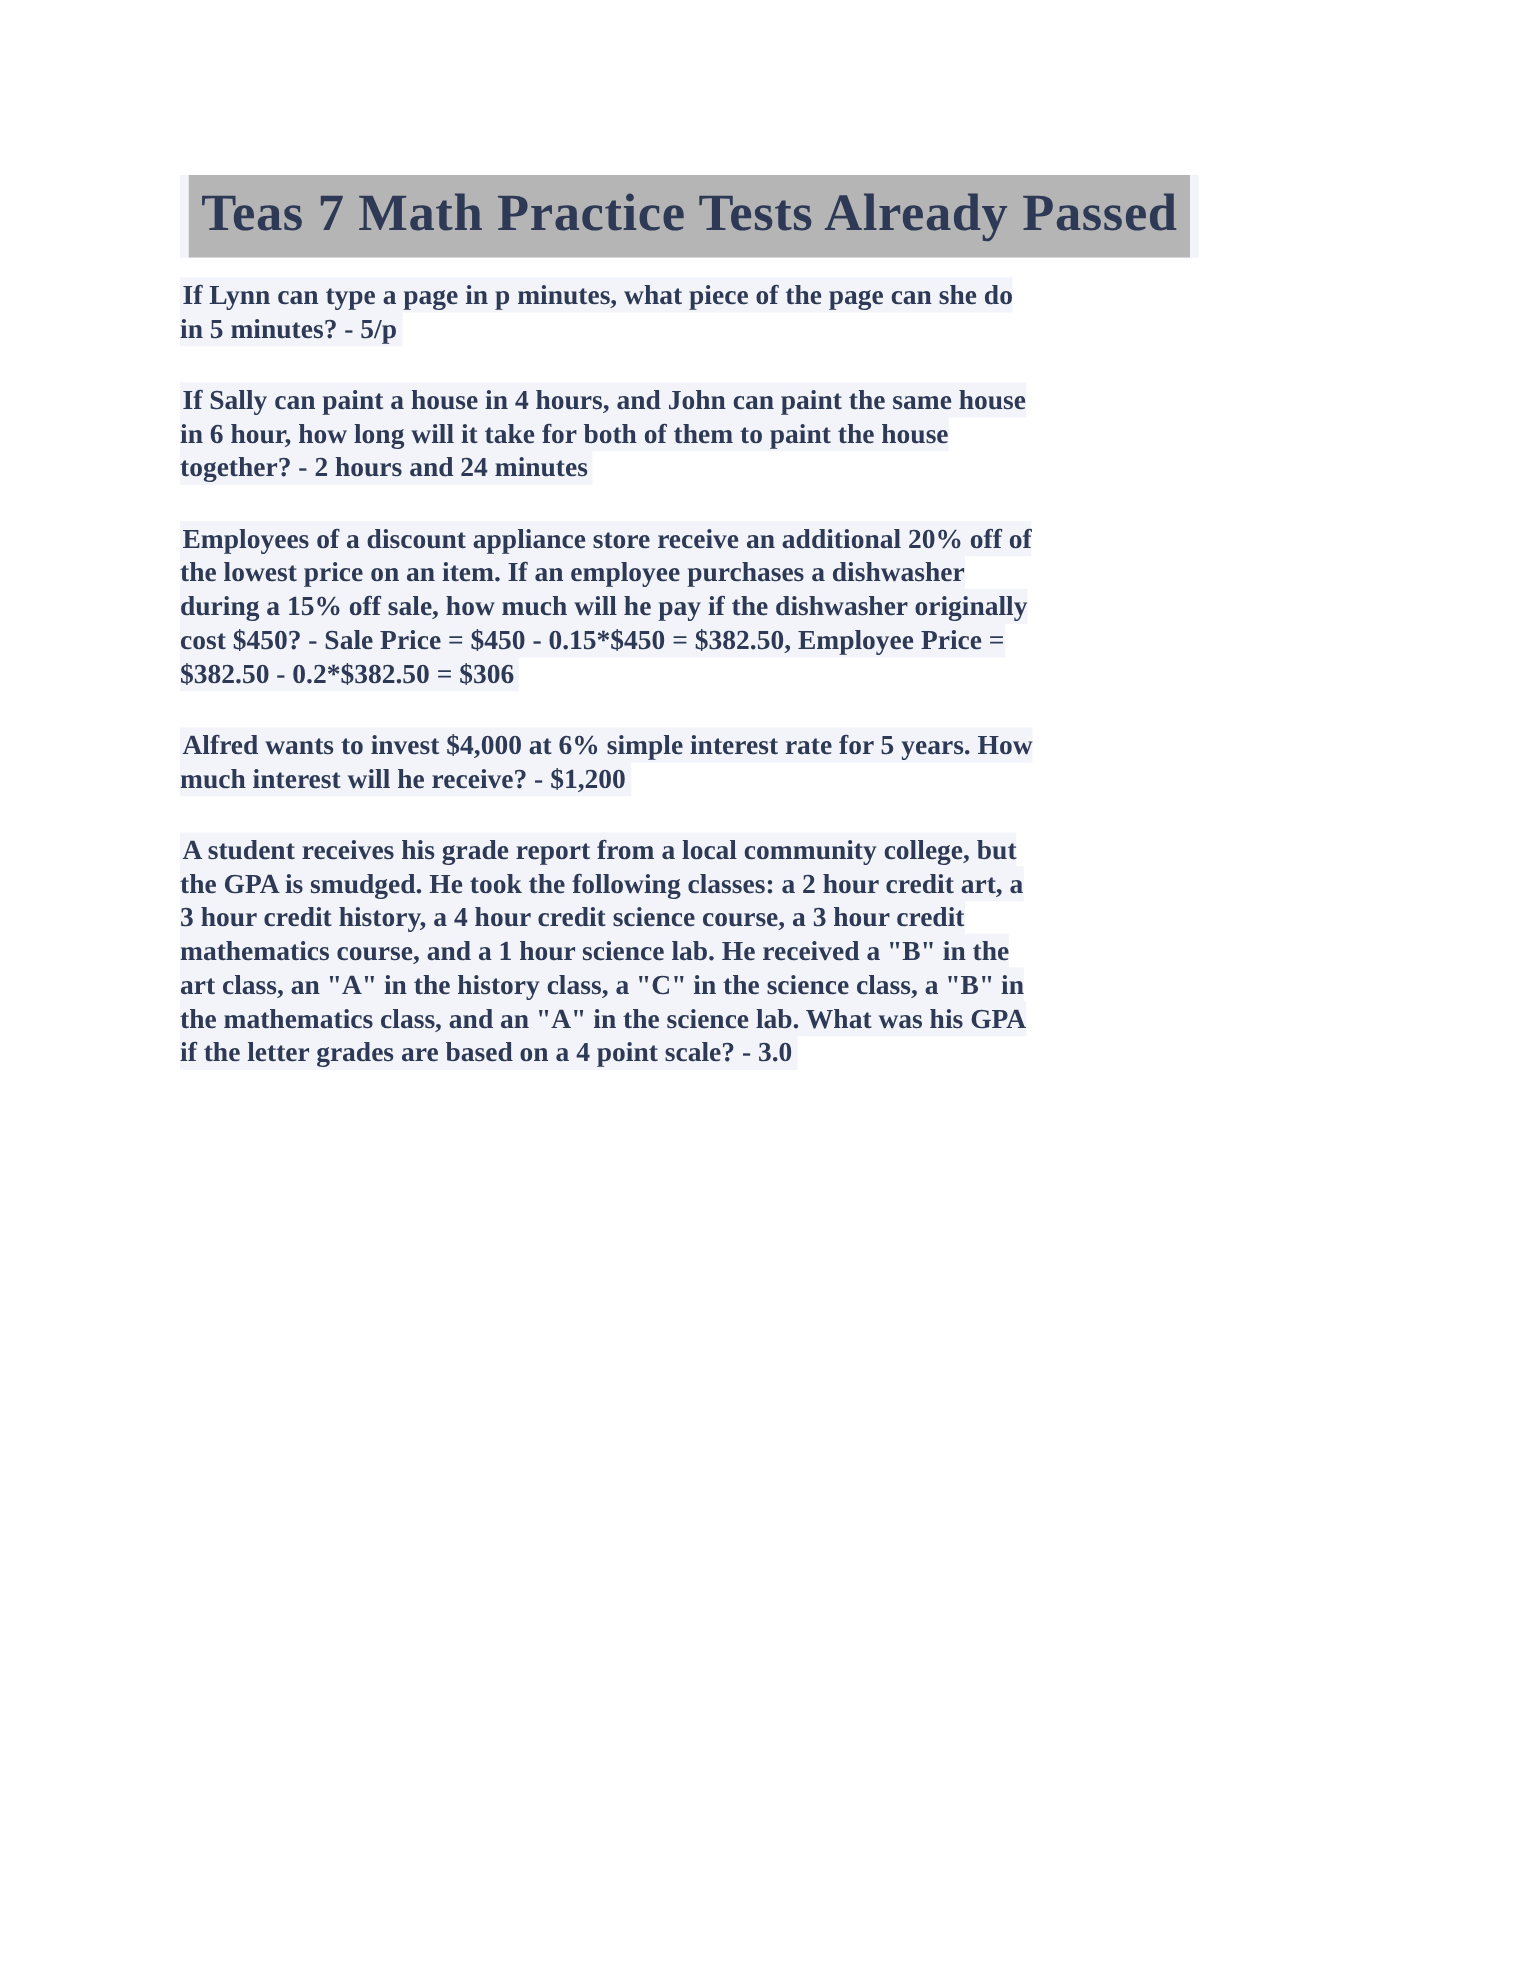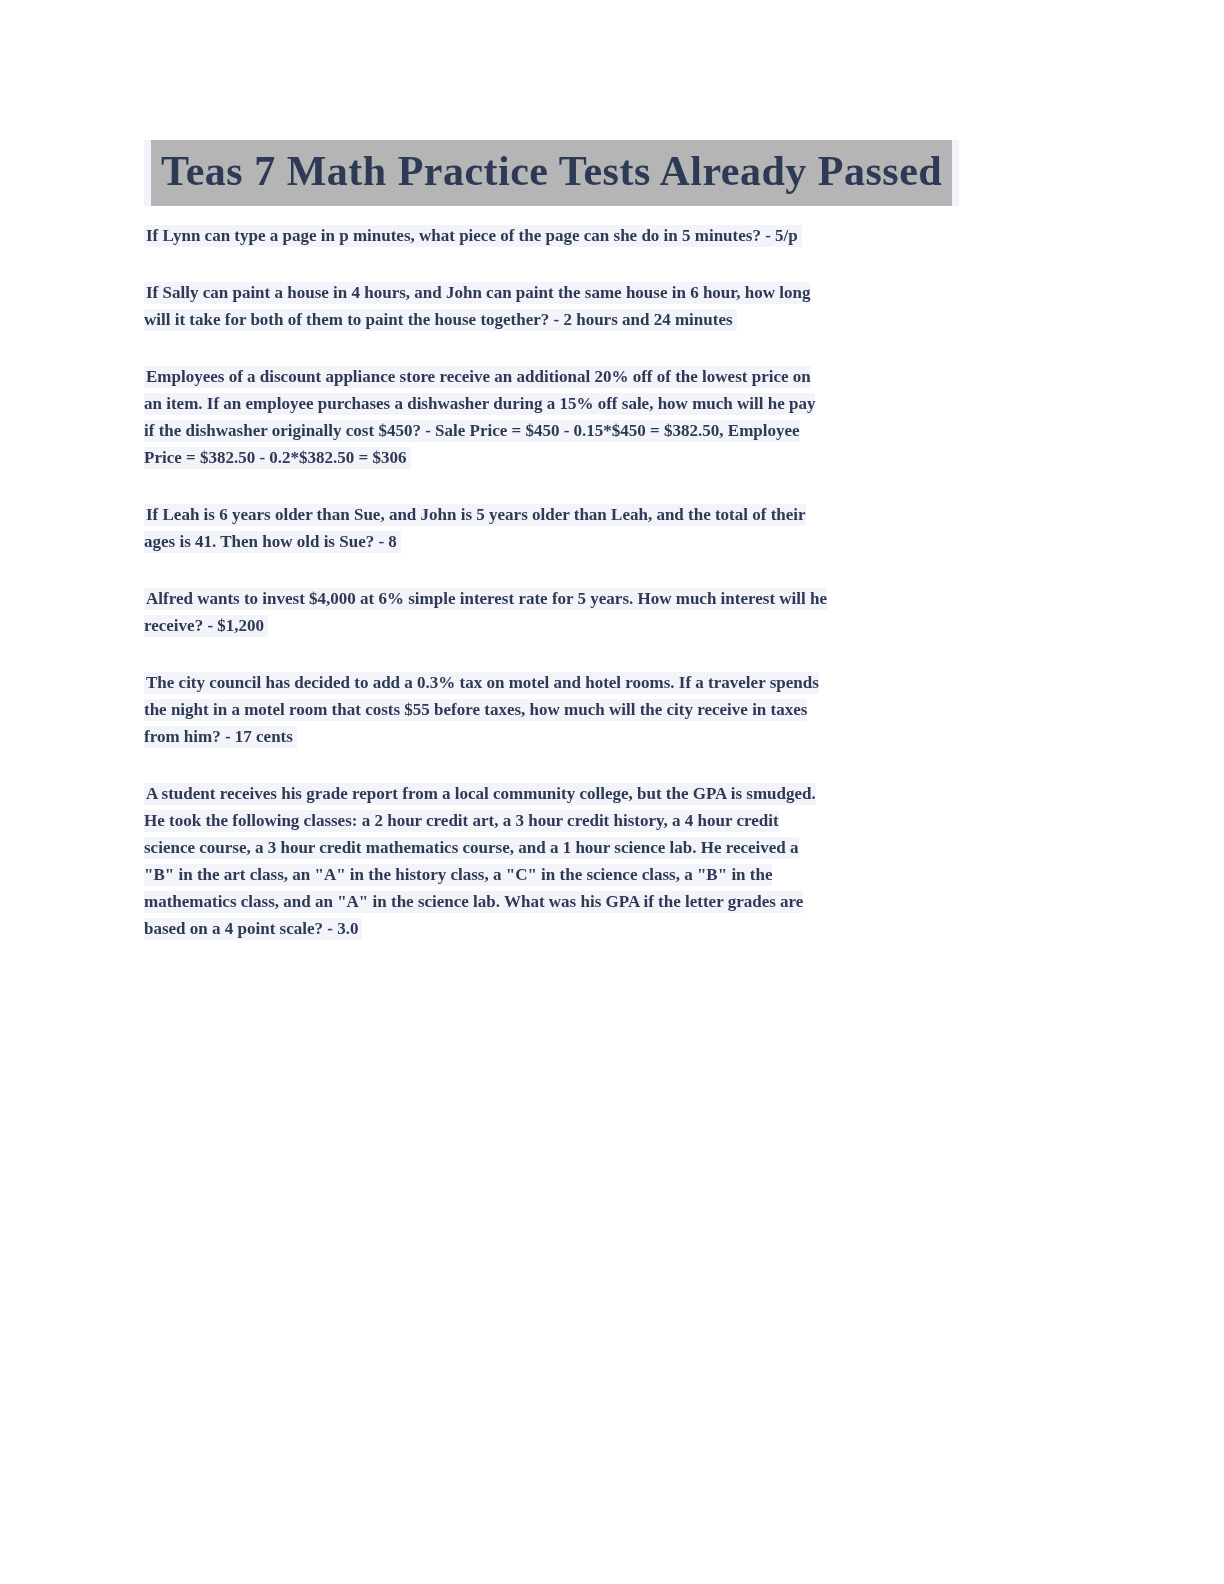--- a/index.html
+++ b/index.html
@@ -30,36 +30,34 @@
     color: var(--text-color, #2e3a55);
     font-size: 42px;
     font-weight: 700;
     line-height: 1.25;
     padding: 5px 10px 8px 10px;
     letter-spacing: 0.5px;
     white-space: nowrap;
   }
   .paragraphs p {
     margin: 0 0 30px 0;
-    font-size: 17px;
+    font-size: 22px;
     font-weight: 700;
     line-height: 27px;
   }
   .paragraphs p span.hl {
     background: var(--hl-bg, #f2f4f9);
     padding: 1px 4px 2px 2px;
   }
 </style>
 </head>
 <body>
 
 <div class="page">
   <h1 class="title-wrap" style="font-size:0;"><span class="title-text">Teas 7 Math Practice Tests Already Passed</span></h1>
   <div class="paragraphs" id="paragraphs">
       <p><span class="hl">If Lynn can type a page in p minutes, what piece of the page can she do in 5 minutes? - 5/p</span></p>
       <p><span class="hl">If Sally can paint a house in 4 hours, and John can paint the same house in 6 hour, how long will it take for both of them to paint the house together? - 2 hours and 24 minutes</span></p>
       <p><span class="hl">Employees of a discount appliance store receive an additional 20% off of the lowest price on an item. If an employee purchases a dishwasher during a 15% off sale, how much will he pay if the dishwasher originally cost $450? - Sale Price = $450 - 0.15*$450 = $382.50, Employee Price = $382.50 - 0.2*$382.50 = $306</span></p>
-      <p><span class="hl">If Leah is 6 years older than Sue, and John is 5 years older than Leah, and the total of their ages is 41. Then how old is Sue? - 8</span></p>
       <p><span class="hl">Alfred wants to invest $4,000 at 6% simple interest rate for 5 years. How much interest will he receive? - $1,200</span></p>
-      <p><span class="hl">The city council has decided to add a 0.3% tax on motel and hotel rooms. If a traveler spends the night in a motel room that costs $55 before taxes, how much will the city receive in taxes from him? - 17 cents</span></p>
       <p><span class="hl">A student receives his grade report from a local community college, but the GPA is smudged. He took the following classes: a 2 hour credit art, a 3 hour credit history, a 4 hour credit science course, a 3 hour credit mathematics course, and a 1 hour science lab. He received a "B" in the art class, an "A" in the history class, a "C" in the science class, a "B" in the mathematics class, and an "A" in the science lab. What was his GPA if the letter grades are based on a 4 point scale? - 3.0</span></p>
     </div>
 </div>
 
 </body></html>

